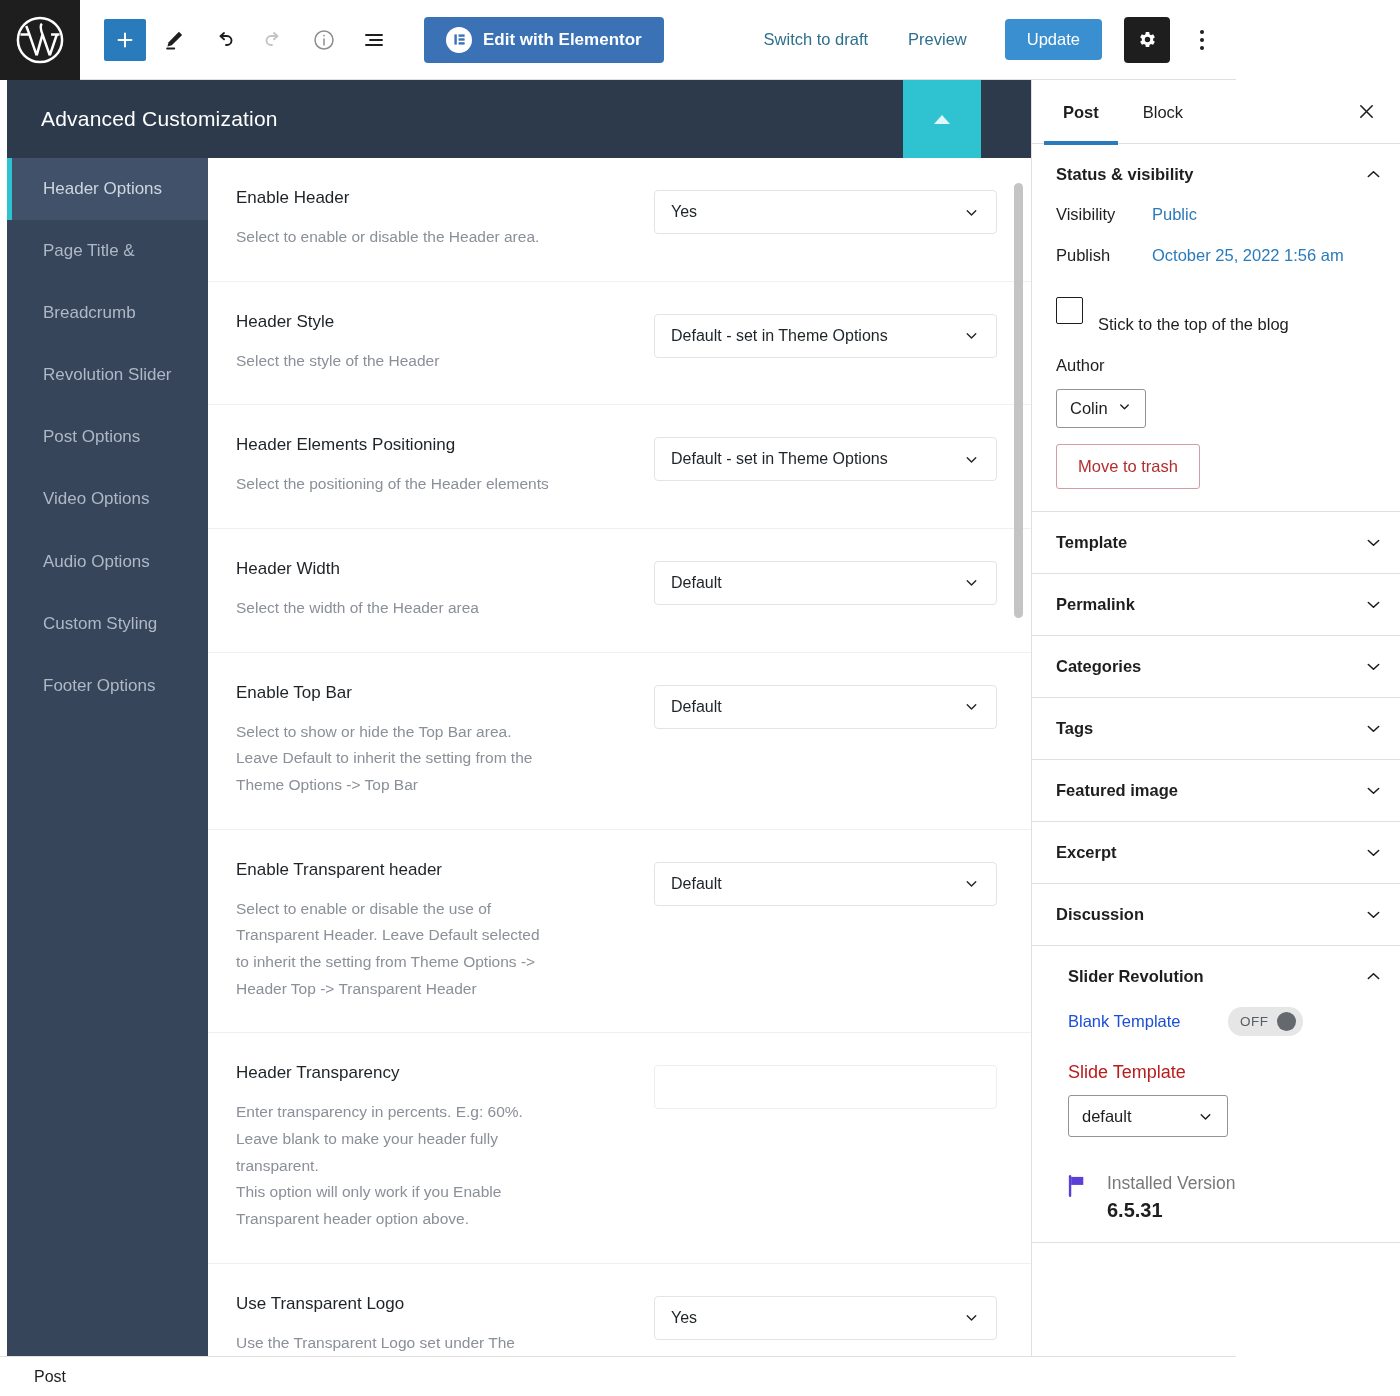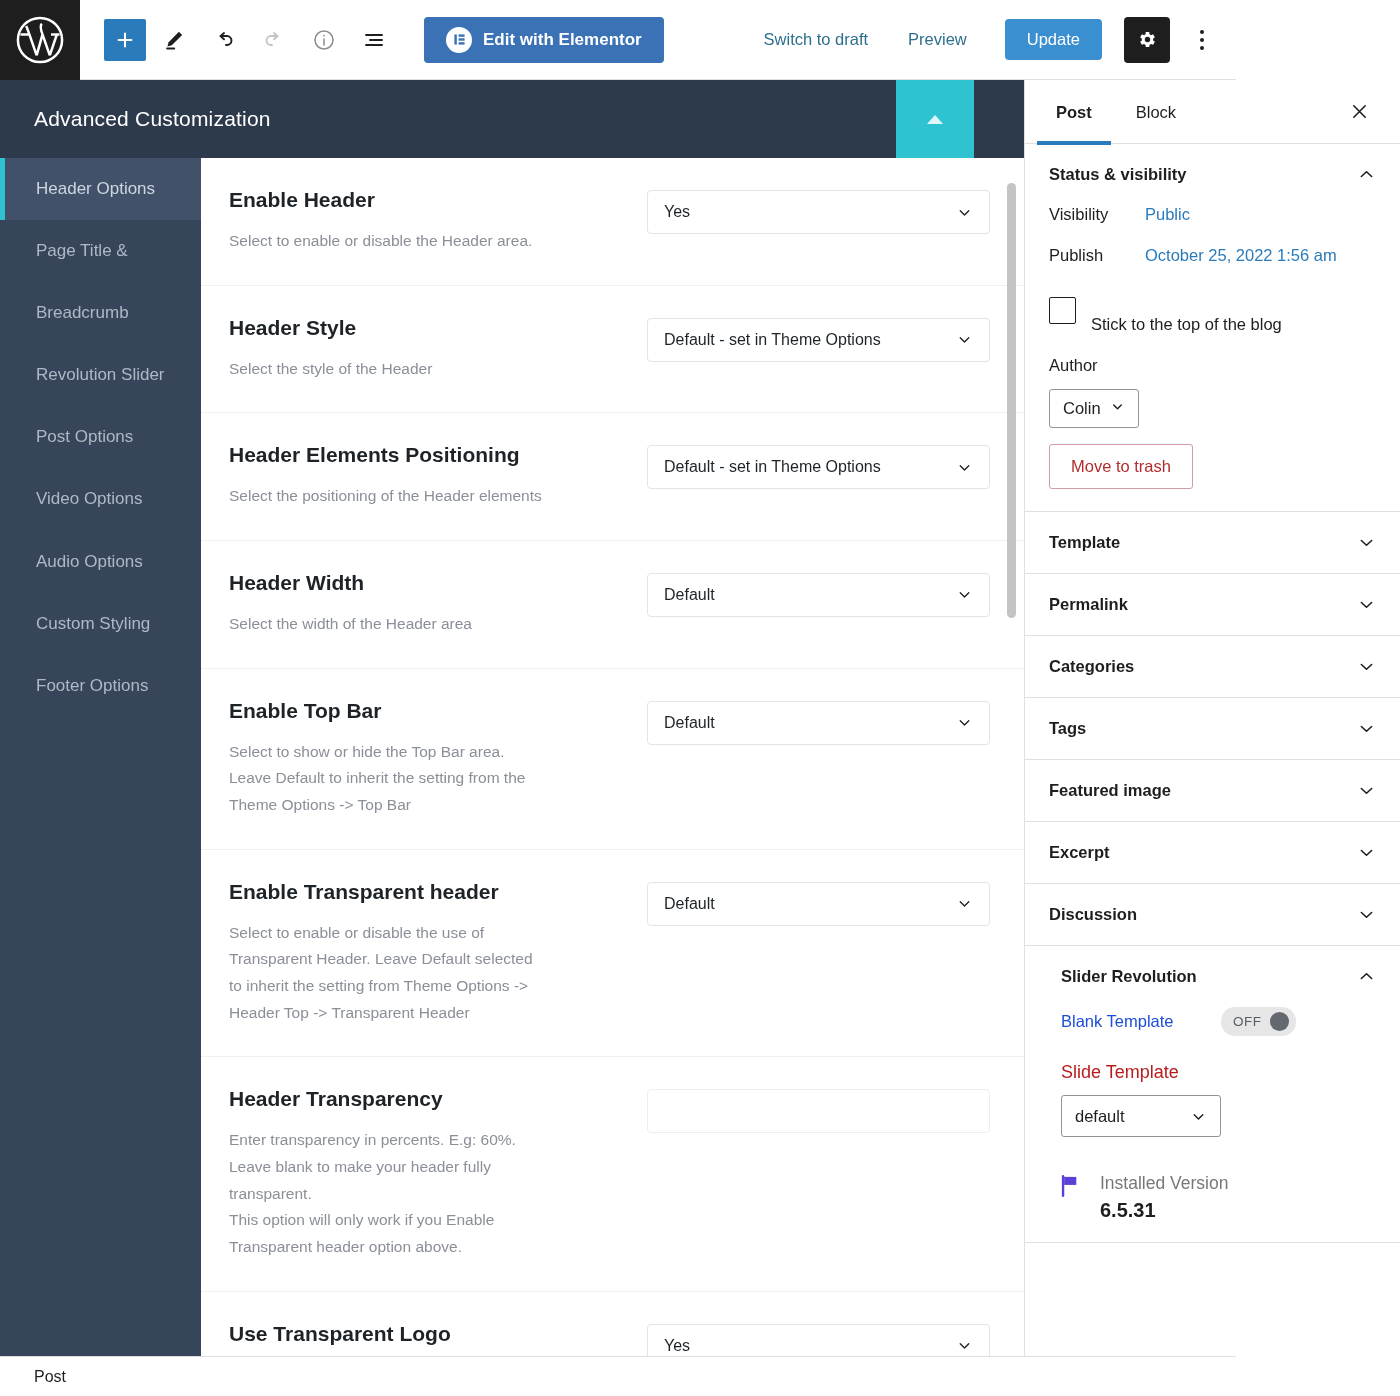--- a/index.html
+++ b/index.html
@@ -55,21 +55,21 @@
     justify-content: center; cursor: pointer;
   }
   .kebab-btn {
     width: 40px; height: 46px; background: transparent; border: none; cursor: pointer;
     display: flex; flex-direction: column; align-items: center; justify-content: center; gap: 4px;
     margin-left: 4px;
   }
   .kebab-btn i { width: 4px; height: 4px; border-radius: 50%; background: #1e1e1e; display: block; }
 
   
-  .body-row { flex: 1; display: flex; min-height: 0; position: relative; }
+  .body-row { flex: 1; display: flex; min-height: 0; position: relative; padding-left: 7px; }
 
   
   .metabox {
     width: 1024px; flex: 0 0 1024px; display: flex; flex-direction: column;
     position: relative; background: #fff; min-height: 0;
   }
   .mb-header {
     height: 78px; flex: 0 0 78px; background: #2c3a4b; display: flex; align-items: center;
     position: relative;
   }
@@ -98,21 +98,21 @@
   .mb-content {
     flex: 1; background: #fff; overflow: hidden; position: relative;
     padding: 0 0 0 0;
   }
   .field {
     display: flex; align-items: flex-start; padding: 30px 38px 30px 28px;
     border-bottom: 1px solid #f0f0f0; min-height: 100px;
   }
   .field:last-child { border-bottom: none; }
   .f-left { width: 418px; flex: 0 0 418px; padding-right: 20px; }
-  .f-label { font-size: 21px; color: #1d2327; font-weight: 700; margin-bottom: 11px; }
+  .f-label { font-size: 17px; color: #1d2327; font-weight: 400; margin-bottom: 11px; }
   .f-desc { font-size: 15.5px; color: #8a8f98; line-height: 1.72; margin-top: 16px; }
   .f-right { flex: 1; padding-top: 2px; }
   .f-select {
     width: 343px; height: 44px; border: 1px solid #e2e4e7; border-radius: 4px;
     background: #fff; display: flex; align-items: center; padding: 0 16px;
     font-size: 16px; color: #1d2327; position: relative; cursor: pointer;
   }
   .f-select .chev { margin-left: auto; color: #1d2327; display: flex; }
   .f-input {
     width: 343px; height: 44px; border: 1px solid #eceef0; border-radius: 4px;

